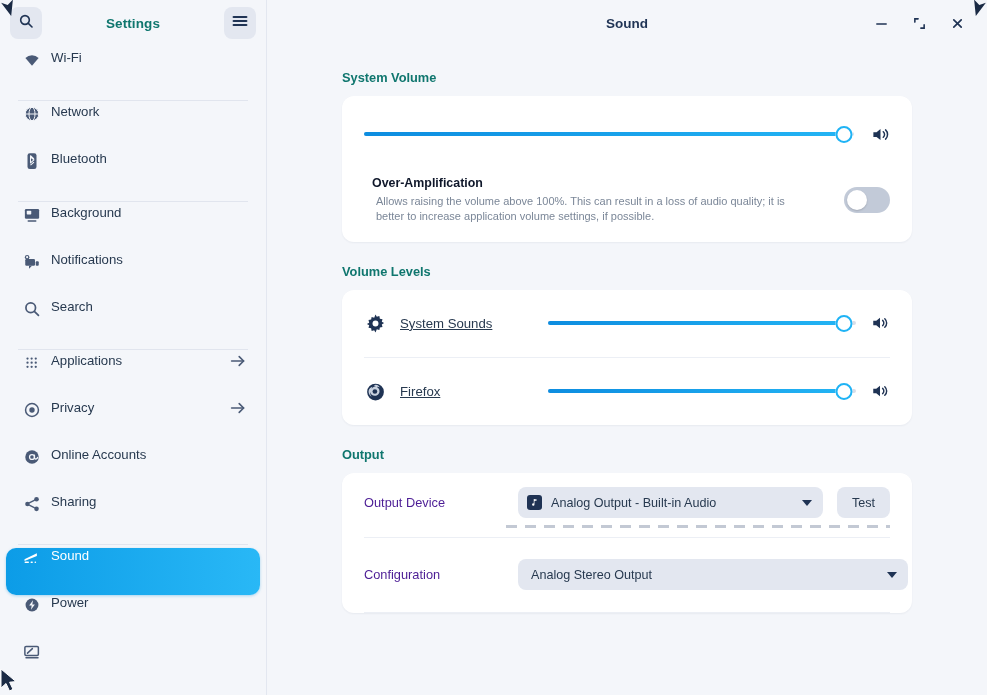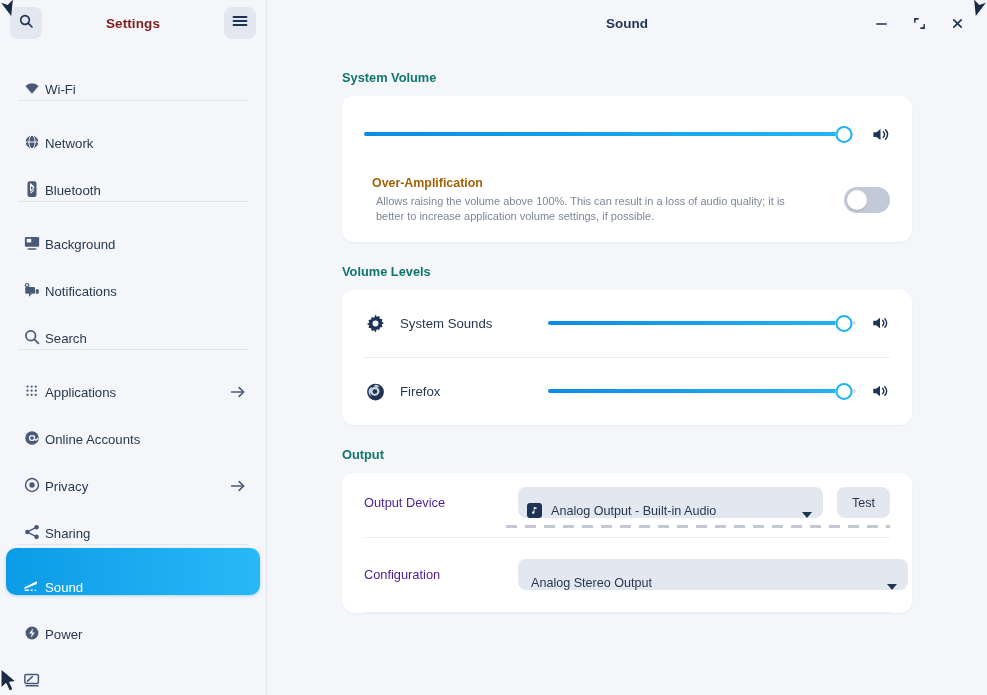--- a/index.html
+++ b/index.html
@@ -51,39 +51,39 @@
     justify-content: center;
     cursor: pointer;
     flex: 0 0 32px;
   }
 
   .sidebar-title {
     flex: 1;
     text-align: center;
     font-size: 13.5px;
     font-weight: bold;
-    color: #7f1d1d;
+    color: #0f766e;
     letter-spacing: .1px;
   }
 
   .sidebar-list {
     flex: 1;
     overflow: hidden;
     padding-top: 4px;
   }
 
   .nav-item {
     height: 47px;
     margin: 0 6px;
     display: flex;
-    align-items: flex-end;
+    align-items: flex-start;
     border-radius: 10px;
     padding: 0 14px 0 16px;
     cursor: pointer;
-    gap: 4px;
+    gap: 10px;
   }
 
   .nav-item .nav-ico {
     width: 19px;
     height: 19px;
     flex: 0 0 19px;
     display: flex;
     align-items: center;
     justify-content: center;
     color: #4a5a76;
@@ -237,21 +237,21 @@
     display: flex;
     align-items: center;
     margin-top: 24px;
     gap: 14px;
     padding-left: 8px;
   }
   .overamp-text { flex: 1; }
   .overamp-title {
     font-size: 12.4px;
     font-weight: bold;
-    color: #a16207;
+    color: #0f172a;
     margin-bottom: 4px;
   }
   .overamp-desc {
     font-size: 11px;
     color: #7b8798;
     line-height: 1.35;
     padding-left: 4px;
     max-width: 440px;
   }
 
@@ -283,20 +283,21 @@
   .vl-icon {
     width: 22px; height: 22px;
     flex: 0 0 22px;
     display: flex; align-items: center; justify-content: center;
   }
   .vl-name {
     font-size: 13.2px;
     color: #27394f;
     width: 134px;
     flex: 0 0 134px;
+    text-decoration: underline;
   }
   .row-sep {
     height: 1px;
     background: #eceff5;
     margin: 0 22px;
   }
 
   
   .out-row {
     display: flex;
@@ -310,21 +311,21 @@
     font-size: 12.8px;
     color: #4c1d95;
     width: 140px;
     flex: 0 0 140px;
   }
   .combo {
     background: #e3e7f0;
     border-radius: 8px;
     height: 31px;
     display: flex;
-    align-items: flex-end;
+    align-items: center;
     padding: 0 11px 0 9px;
     gap: 9px;
     cursor: pointer;
     font-size: 12.6px;
     color: #27394f;
     position: relative;
   }
   .combo .combo-text { flex: 1; white-space: nowrap; }
   .combo .caret {
     width: 0; height: 0;
@@ -504,41 +505,41 @@
           <span class="nav-arrow">
             <svg width="16" height="14" viewBox="0 0 20 16" fill="none" stroke="#4a5a76" stroke-width="2" stroke-linecap="round" stroke-linejoin="round">
               <line x1="2" y1="8" x2="17" y2="8"></line>
               <polyline points="11.5,2.5 17,8 11.5,13.5"></polyline>
             </svg>
           </span>
         </div>
         <div class="nav-item">
           <span class="nav-ico">
             <svg width="18" height="18" viewBox="0 0 24 24">
-              <circle cx="12" cy="12" r="9" fill="#4a5a76"></circle>
-              <circle cx="12" cy="12" r="3.3" fill="none" stroke="#f4f6fa" stroke-width="1.7"></circle>
-              <path d="M15.3 9.4 v4.4 a2.4 2.4 0 004.2 -1.2" fill="none" stroke="#f4f6fa" stroke-width="1.7" stroke-linecap="round"></path>
-            </svg>
-          </span>
-          <span class="nav-label">Online Accounts</span>
-        </div>
-        <div class="nav-item">
-          <span class="nav-ico">
-            <svg width="18" height="18" viewBox="0 0 24 24">
               <circle cx="12" cy="12" r="8.6" fill="none" stroke="#4a5a76" stroke-width="2"></circle>
               <circle cx="12" cy="12" r="3.6" fill="#4a5a76"></circle>
             </svg>
           </span>
           <span class="nav-label">Privacy</span>
           <span class="nav-arrow">
             <svg width="16" height="14" viewBox="0 0 20 16" fill="none" stroke="#4a5a76" stroke-width="2" stroke-linecap="round" stroke-linejoin="round">
               <line x1="2" y1="8" x2="17" y2="8"></line>
               <polyline points="11.5,2.5 17,8 11.5,13.5"></polyline>
             </svg>
           </span>
+        </div>
+        <div class="nav-item">
+          <span class="nav-ico">
+            <svg width="18" height="18" viewBox="0 0 24 24">
+              <circle cx="12" cy="12" r="9" fill="#4a5a76"></circle>
+              <circle cx="12" cy="12" r="3.3" fill="none" stroke="#f4f6fa" stroke-width="1.7"></circle>
+              <path d="M15.3 9.4 v4.4 a2.4 2.4 0 004.2 -1.2" fill="none" stroke="#f4f6fa" stroke-width="1.7" stroke-linecap="round"></path>
+            </svg>
+          </span>
+          <span class="nav-label">Online Accounts</span>
         </div>
         <div class="nav-item">
           <span class="nav-ico">
             <svg width="18" height="18" viewBox="0 0 24 24">
               <circle cx="18" cy="5.6" r="3.1" fill="#4a5a76"></circle>
               <circle cx="18" cy="18.4" r="3.1" fill="#4a5a76"></circle>
               <circle cx="6" cy="12" r="3.1" fill="#4a5a76"></circle>
               <line x1="8.3" y1="10.5" x2="15.7" y2="6.9" stroke="#4a5a76" stroke-width="1.9"></line>
               <line x1="8.3" y1="13.5" x2="15.7" y2="17.1" stroke="#4a5a76" stroke-width="1.9"></line>
             </svg>

